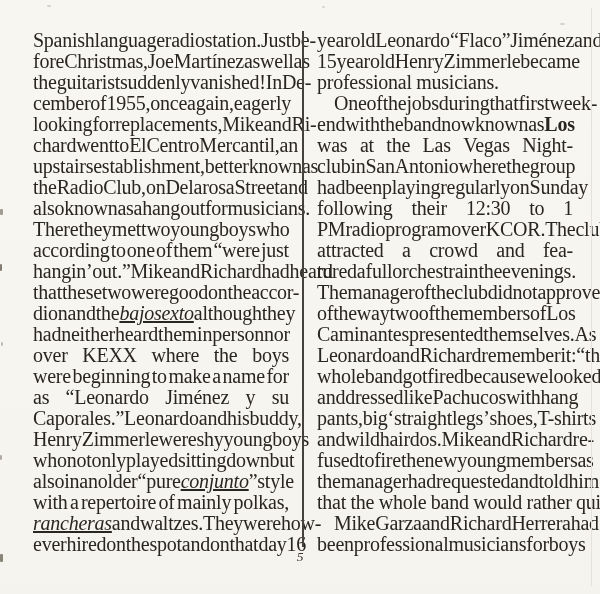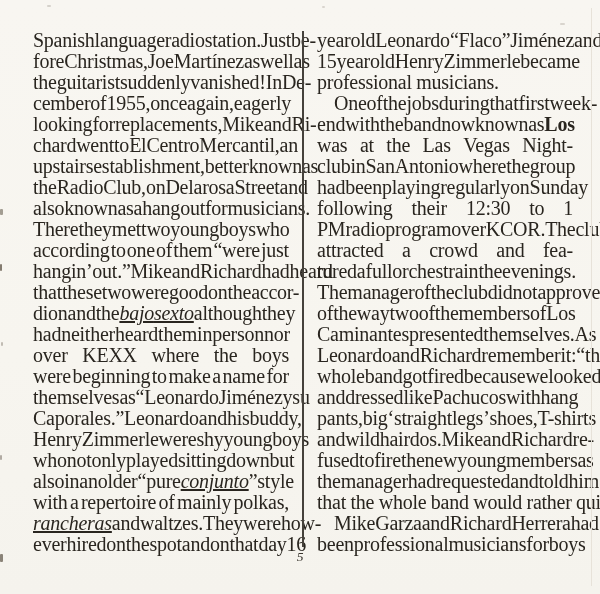--- a/index.html
+++ b/index.html
@@ -230,21 +230,20 @@
       <div class="line">
         <span class="w"><span>were</span></span>
         <span class="w"><span>beginning</span></span>
         <span class="w"><span>to</span></span>
         <span class="w"><span>make</span></span>
         <span class="w"><span>a</span></span>
         <span class="w"><span>name</span></span>
         <span class="w"><span>for</span></span>
       </div>
       <div class="line">
-        <span class="w"><span>themselves</span></span>
         <span class="w"><span>as</span></span>
         <span class="w"><span>“Leonardo</span></span>
         <span class="w"><span>Jiménez</span></span>
         <span class="w"><span>y</span></span>
         <span class="w"><span>su</span></span>
       </div>
       <div class="line">
         <span class="w"><span>Caporales.”</span></span>
         <span class="w"><span>Leonardo</span></span>
         <span class="w"><span>and</span></span>

